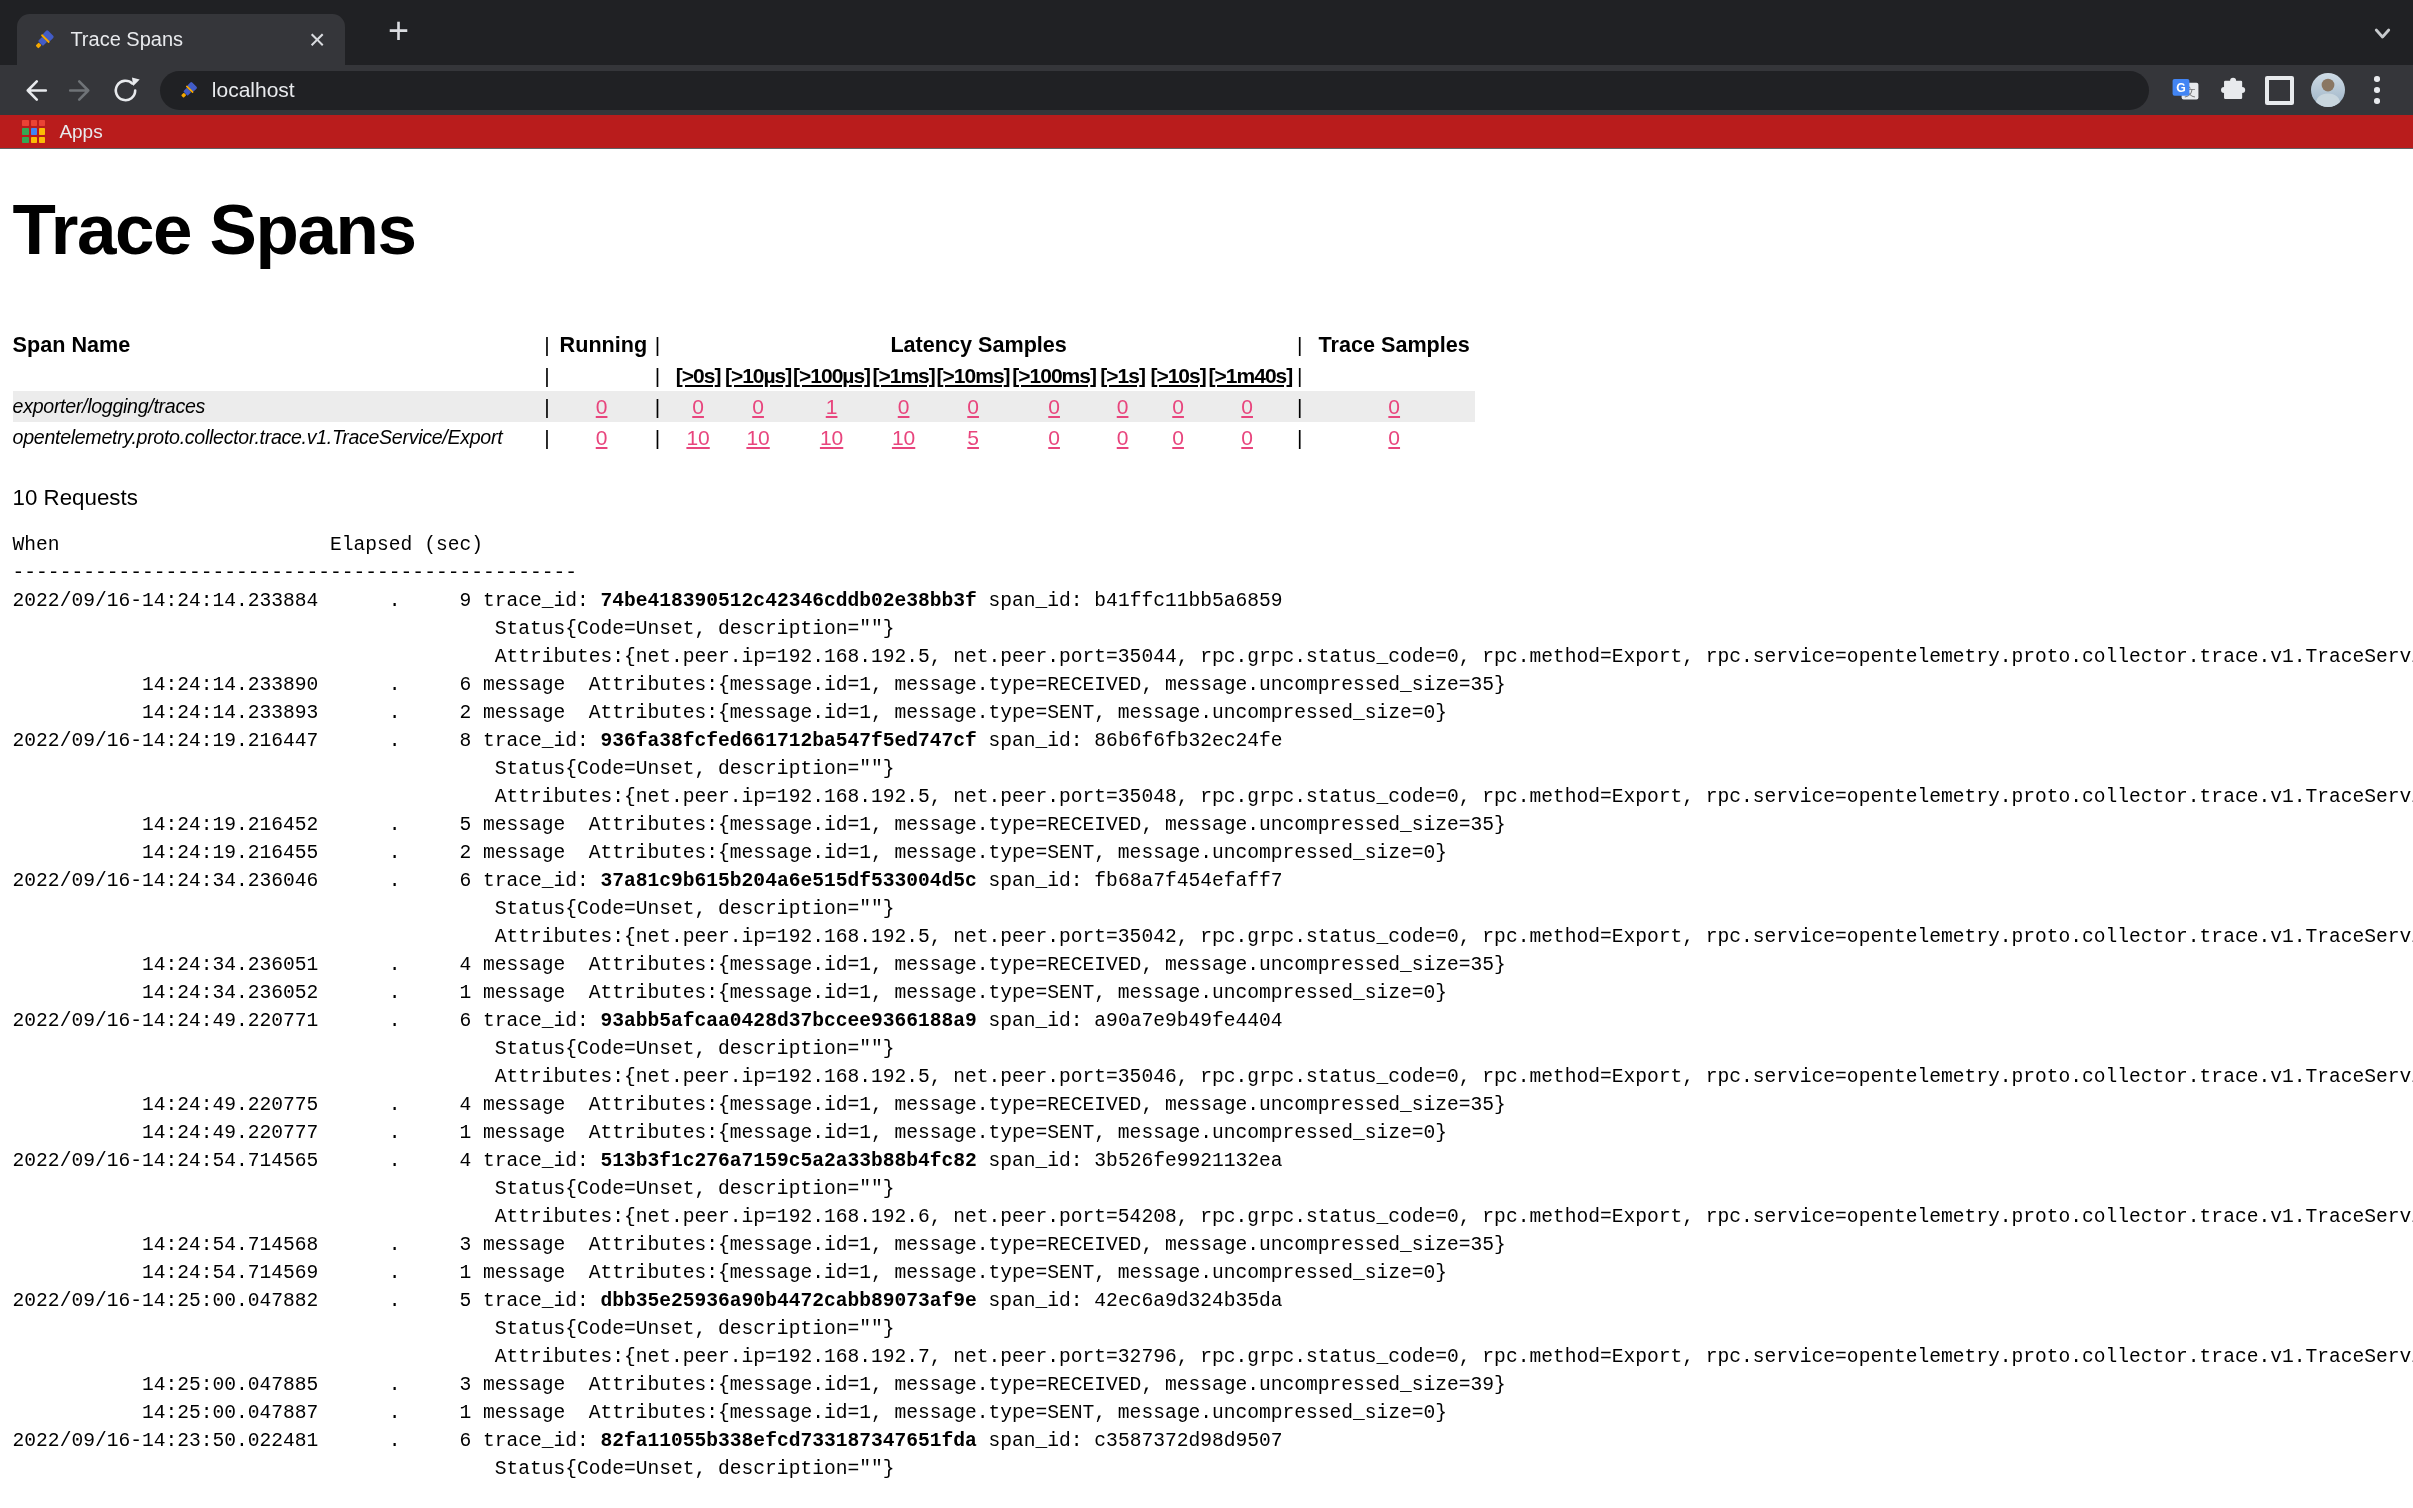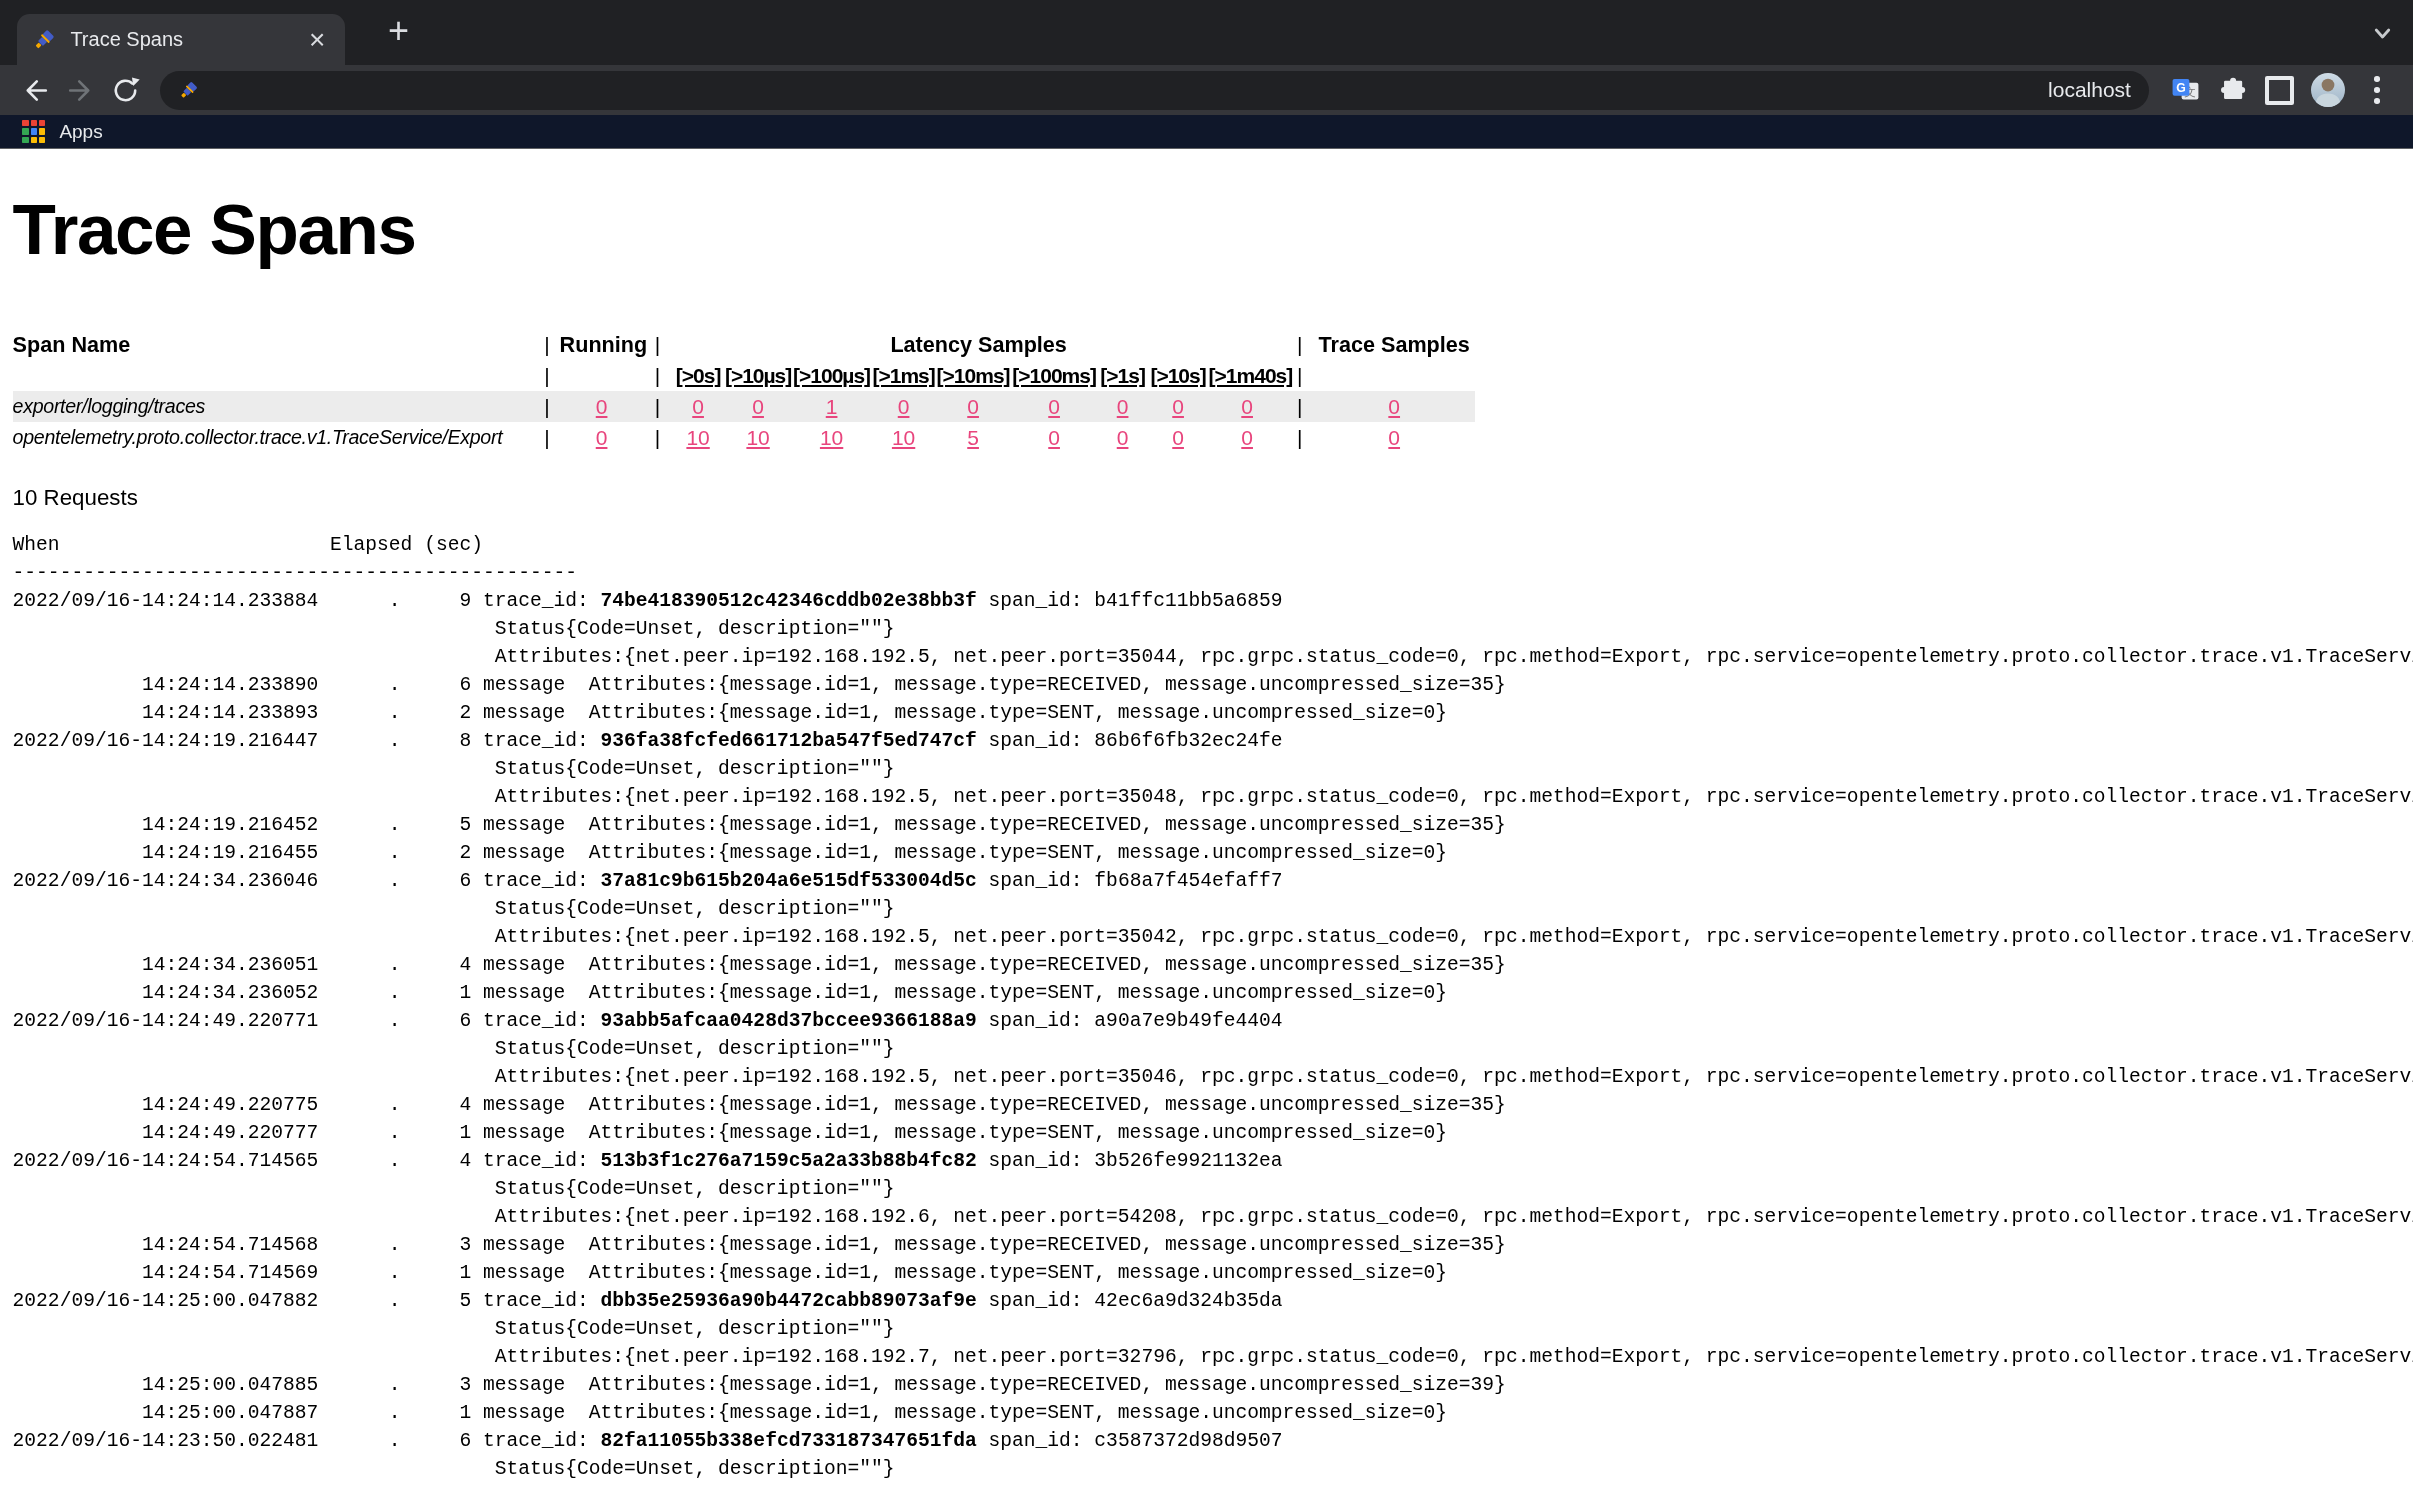--- a/index.html
+++ b/index.html
@@ -16,31 +16,31 @@
   }
   .favicon{width:24px;height:24px;flex:0 0 auto;}
   .tab-title{color:#e8eaed;font-size:20px;margin-left:14px;flex:1;white-space:nowrap;overflow:hidden;}
   .tab-close{color:#dadce0;font-size:28px;line-height:28px;padding:0 4.2px;cursor:default;}
   .newtab{position:absolute;left:388px;top:9.8px;color:#dadce0;font-size:36px;font-weight:300;}
   .tabsearch{position:absolute;right:18px;top:21px;width:25px;height:25px;}
   .toolbar{height:50px;background:#35363a;display:flex;align-items:center;padding:0 12.6px;}
   .navbtn{width:31px;height:31px;margin:0 7px;flex:0 0 auto;}
   .urlbar{
     flex:1;height:39px;background:#202124;border-radius:19.6px;display:flex;align-items:center;
-    padding:0 18px;margin:0 12.6px;overflow:hidden;white-space:nowrap;justify-content:space-between;
+    padding:0 18px;margin:0 12.6px;overflow:hidden;white-space:nowrap;
   }
   .urlbar .favicon{width:21px;height:21px;margin-right:12.6px;}
   .url-host{color:#e8eaed;font-size:21px;}
   .url-rest{color:#9aa0a6;font-size:21px;}
   .rightbtn{width:32px;height:32px;margin:0 7.7px;flex:0 0 auto;display:flex;align-items:center;justify-content:center;}
   .avatar{width:34px;height:34px;border-radius:50%;background:linear-gradient(180deg,#cfdce6 0%,#9db3c6 100%);overflow:hidden;display:flex;align-items:flex-end;justify-content:center;}
   .kebab{display:flex;flex-direction:column;justify-content:center;align-items:center;gap:5.6px;}
   .kebab i{width:5.6px;height:5.6px;border-radius:50%;background:#e8eaed;}
   .sq-ext{width:21px;height:21px;border:4.2px solid #e8eaed;border-radius:2.1px;}
-  .bookmarks{height:33px;background:#0f172a;border-bottom:1.4px solid #5f6164;display:flex;align-items:center;padding-left:22.3px;}
+  .bookmarks{height:33px;background:#b91c1c;border-bottom:1.4px solid #5f6164;display:flex;align-items:center;padding-left:22.3px;}
   .appsgrid{display:grid;grid-template-columns:repeat(3,6.3px);grid-template-rows:repeat(3,6.3px);gap:2.1px;}
   .appsgrid i{border-radius:0.7px;}
   .apps-label{color:#e8eaed;font-size:19px;margin-left:14px;}
   
   .page{padding-left:12.6px;background:#fff;}
   h1.title{font-size:71px;line-height:78px;margin:42px 0 0 0;font-weight:700;letter-spacing:-1.4px;}
   table.spans{border-collapse:collapse;table-layout:fixed;width:1462px;margin-top:60px;font-size:21px;}
   table.spans td{padding:0;height:31px;vertical-align:middle;white-space:nowrap;}
   td.hdr{font-weight:700;font-size:21.6px;}
   td.c{text-align:center;}

